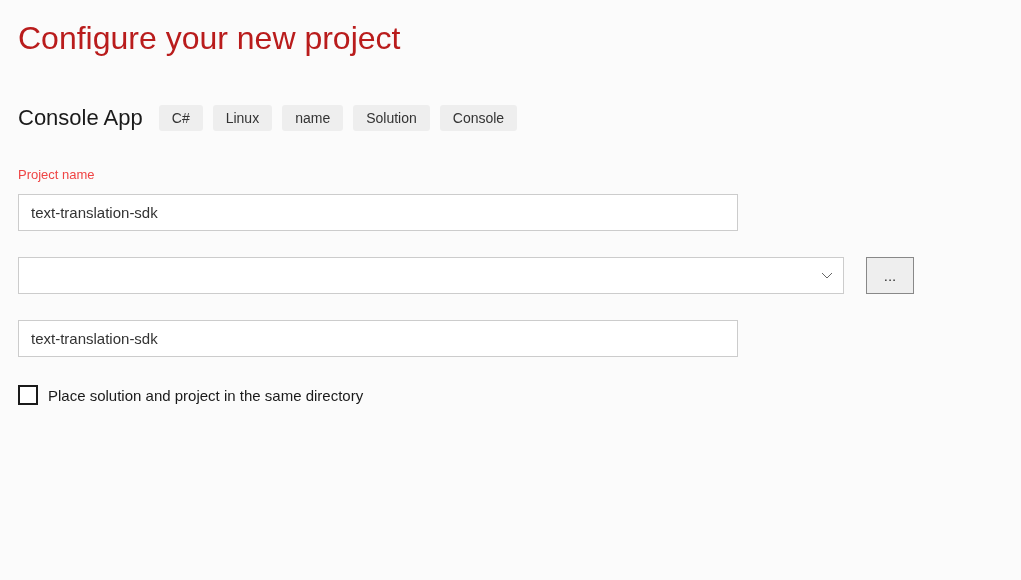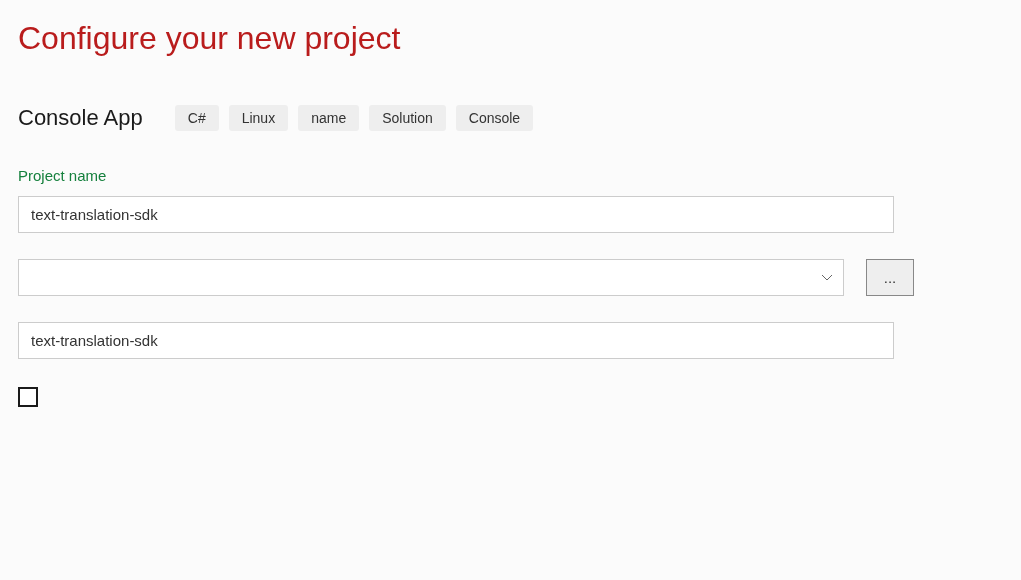--- a/index.html
+++ b/index.html
@@ -17,21 +17,21 @@
     }
     .page-title {
       font-size: 32px;
       font-weight: 400;
       margin-bottom: 48px;
       color: #b91c1c;
     }
     .template-row {
       display: flex;
       align-items: center;
-      gap: 32px;
+      gap: 16px;
       margin-bottom: 36px;
     }
     .template-name {
       font-size: 22px;
       font-weight: 400;
       color: #1a1a1a;
     }
     .tags {
       display: flex;
       gap: 10px;
@@ -43,34 +43,34 @@
       padding: 5px 13px;
       border-radius: 3px;
     }
     .form-group {
       margin-bottom: 26px;
     }
     .form-label {
       display: flex;
       align-items: center;
       gap: 8px;
-      font-size: 15px;
-      color: #15803d;
+      font-size: 13px;
+      color: #ef4444;
       margin-bottom: 12px;
     }
     .info-icon {
       display: inline-flex;
       align-items: center;
       justify-content: center;
       width: 18px;
       height: 18px;
       color: #0078d4;
     }
     .text-input {
-      width: 876px;
+      width: 720px;
       height: 37px;
       border: 1px solid #cccccc;
       background: #ffffff;
       padding: 8px 12px;
       font-size: 15px;
       color: #333333;
       font-family: inherit;
       outline: none;
     }
     .location-row {
@@ -174,13 +174,14 @@
     <button class="browse-button">...</button>
   </div>
 </div>
 
 <div class="form-group">
   <input type="text" class="text-input" value="text-translation-sdk" style="">
 </div>
 
 <div class="checkbox-row">
   <div class="checkbox"></div>
+  <span class="checkbox-label">Place solution and project in the same directory</span>
 </div>
 
 </body></html>

